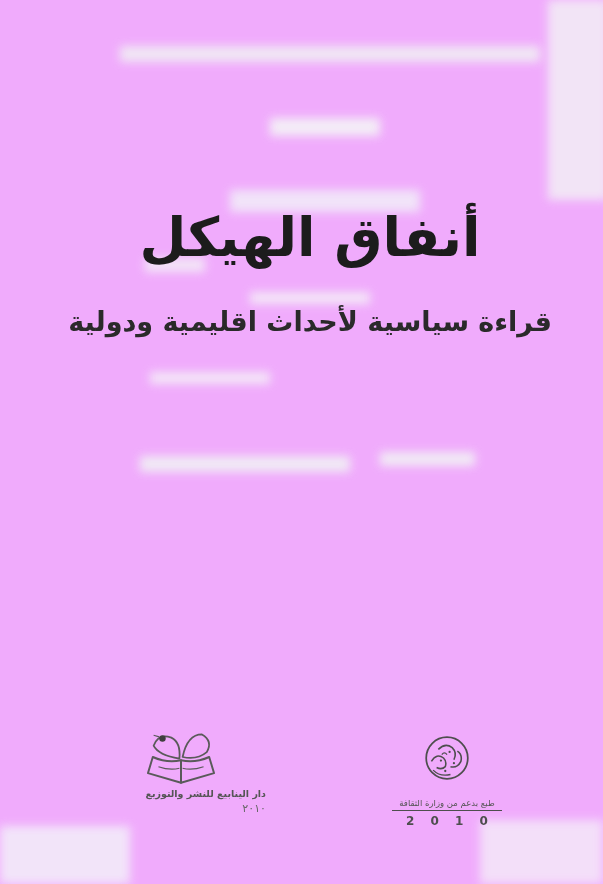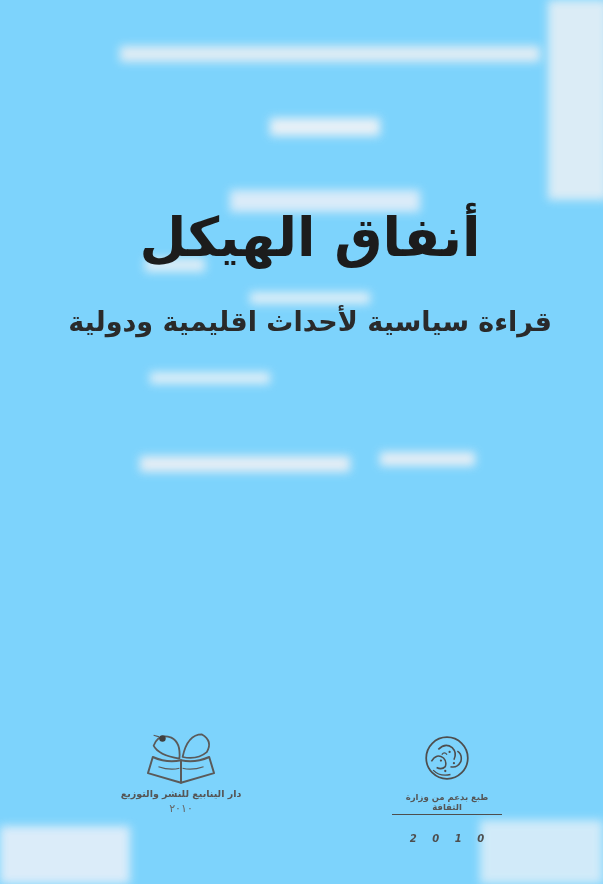--- a/index.html
+++ b/index.html
@@ -1,21 +1,21 @@
 <!DOCTYPE html>
 <html lang="ar"><head>
 <meta charset="utf-8">
 <style>
   html,body{margin:0;padding:0;background:#e9e9e9;}
   *{box-sizing:border-box;}
   #page{
     position:relative;
     width:603px;height:884px;
     margin:0 auto;
-    background:#7dd3fc;
+    background:#f0abfc;
     overflow:hidden;
     font-family:"DejaVu Sans", sans-serif;
     color:#1e1e1e;
   }
   
   .smudge{position:absolute;pointer-events:none;filter:blur(5px);}
   .sm-topband{left:120px;top:46px;width:420px;height:16px;background:#f1f1f3;opacity:.85;}
   .sm-topright{left:548px;top:0;width:60px;height:200px;background:#f3f3f5;opacity:.8;}
   .sm-1{left:270px;top:118px;width:110px;height:18px;background:#f4f4f6;opacity:.9;}
   .sm-2{left:230px;top:190px;width:190px;height:22px;background:#f2f2f8;opacity:.8;}
@@ -45,48 +45,48 @@
   #book-author{
     position:absolute;left:60px;top:418px;width:540px;
     text-align:center;
     font-size:27px;font-weight:bold;
     color:#232323;
   }
 
   
   #publisher-block{
     position:absolute;left:96px;top:728px;width:170px;
-    text-align:center;color:#4a4a4a;
+    text-align:right;color:#4a4a4a;
   }
   #publisher-block svg{display:block;margin:0 auto;}
   #publisher-name{
     margin-top:2px;
     font-size:9.5px;font-weight:bold;color:#555;
     letter-spacing:.3px;
   }
   #publisher-year{
     margin-top:3px;
     font-size:11px;color:#666;letter-spacing:2px;
   }
 
   #ministry-block{
     position:absolute;left:392px;top:732px;width:110px;
     text-align:center;color:#4a4a4a;
   }
   #ministry-block svg{display:block;margin:0 auto;}
   #ministry-caption{
-    margin-top:8px;
-    font-size:8.5px;font-weight:bold;color:#555;
+    margin-top:14px;
+    font-size:8.5px;font-weight:normal;color:#555;
     padding-bottom:2px;
     border-bottom:1.5px solid #4e4e4e;
   }
   #ministry-year{
-    margin-top:18px;
-    font-size:10px;font-weight:bold;color:#4e4e4e;
-    letter-spacing:6px;text-indent:6px;font-style:italic;
+    margin-top:3px;
+    font-size:12px;font-weight:bold;color:#4e4e4e;
+    letter-spacing:6px;text-indent:6px;
   }
 </style>
 </head>
 <body>
 
 <div id="page">
 
   <div class="smudge sm-topband"></div>
   <div class="smudge sm-topright"></div>
   <div class="smudge sm-1"></div>

